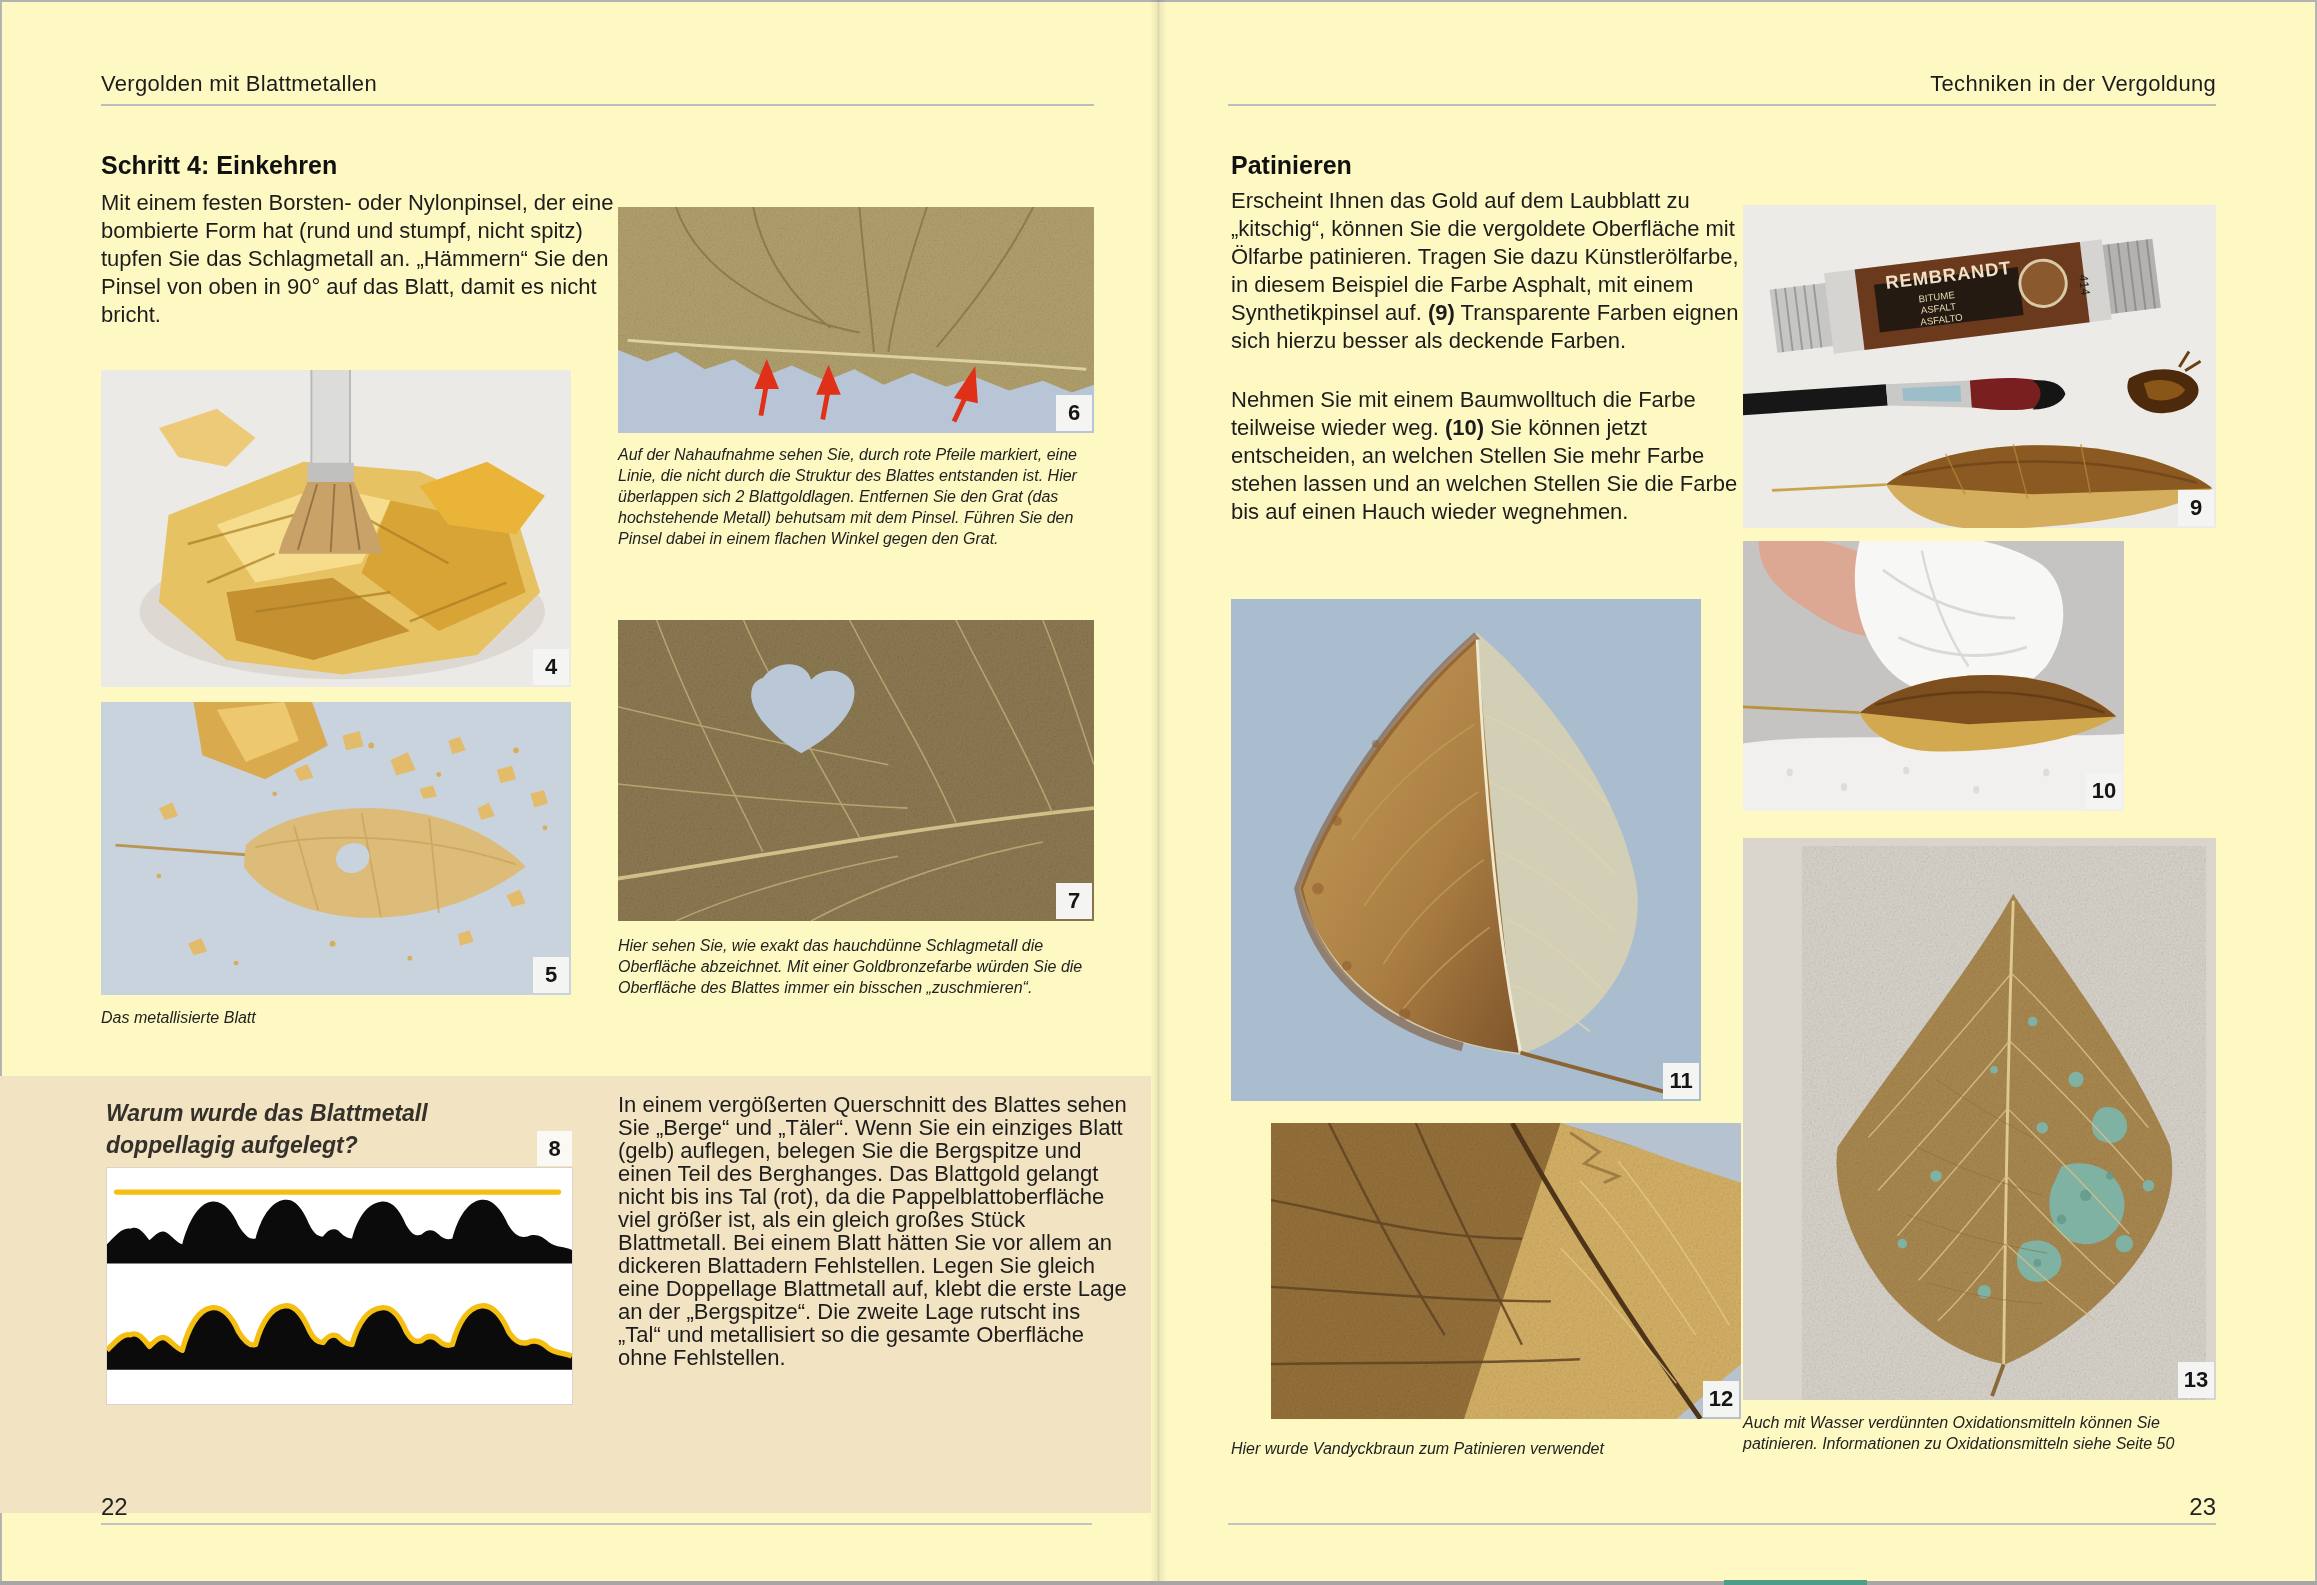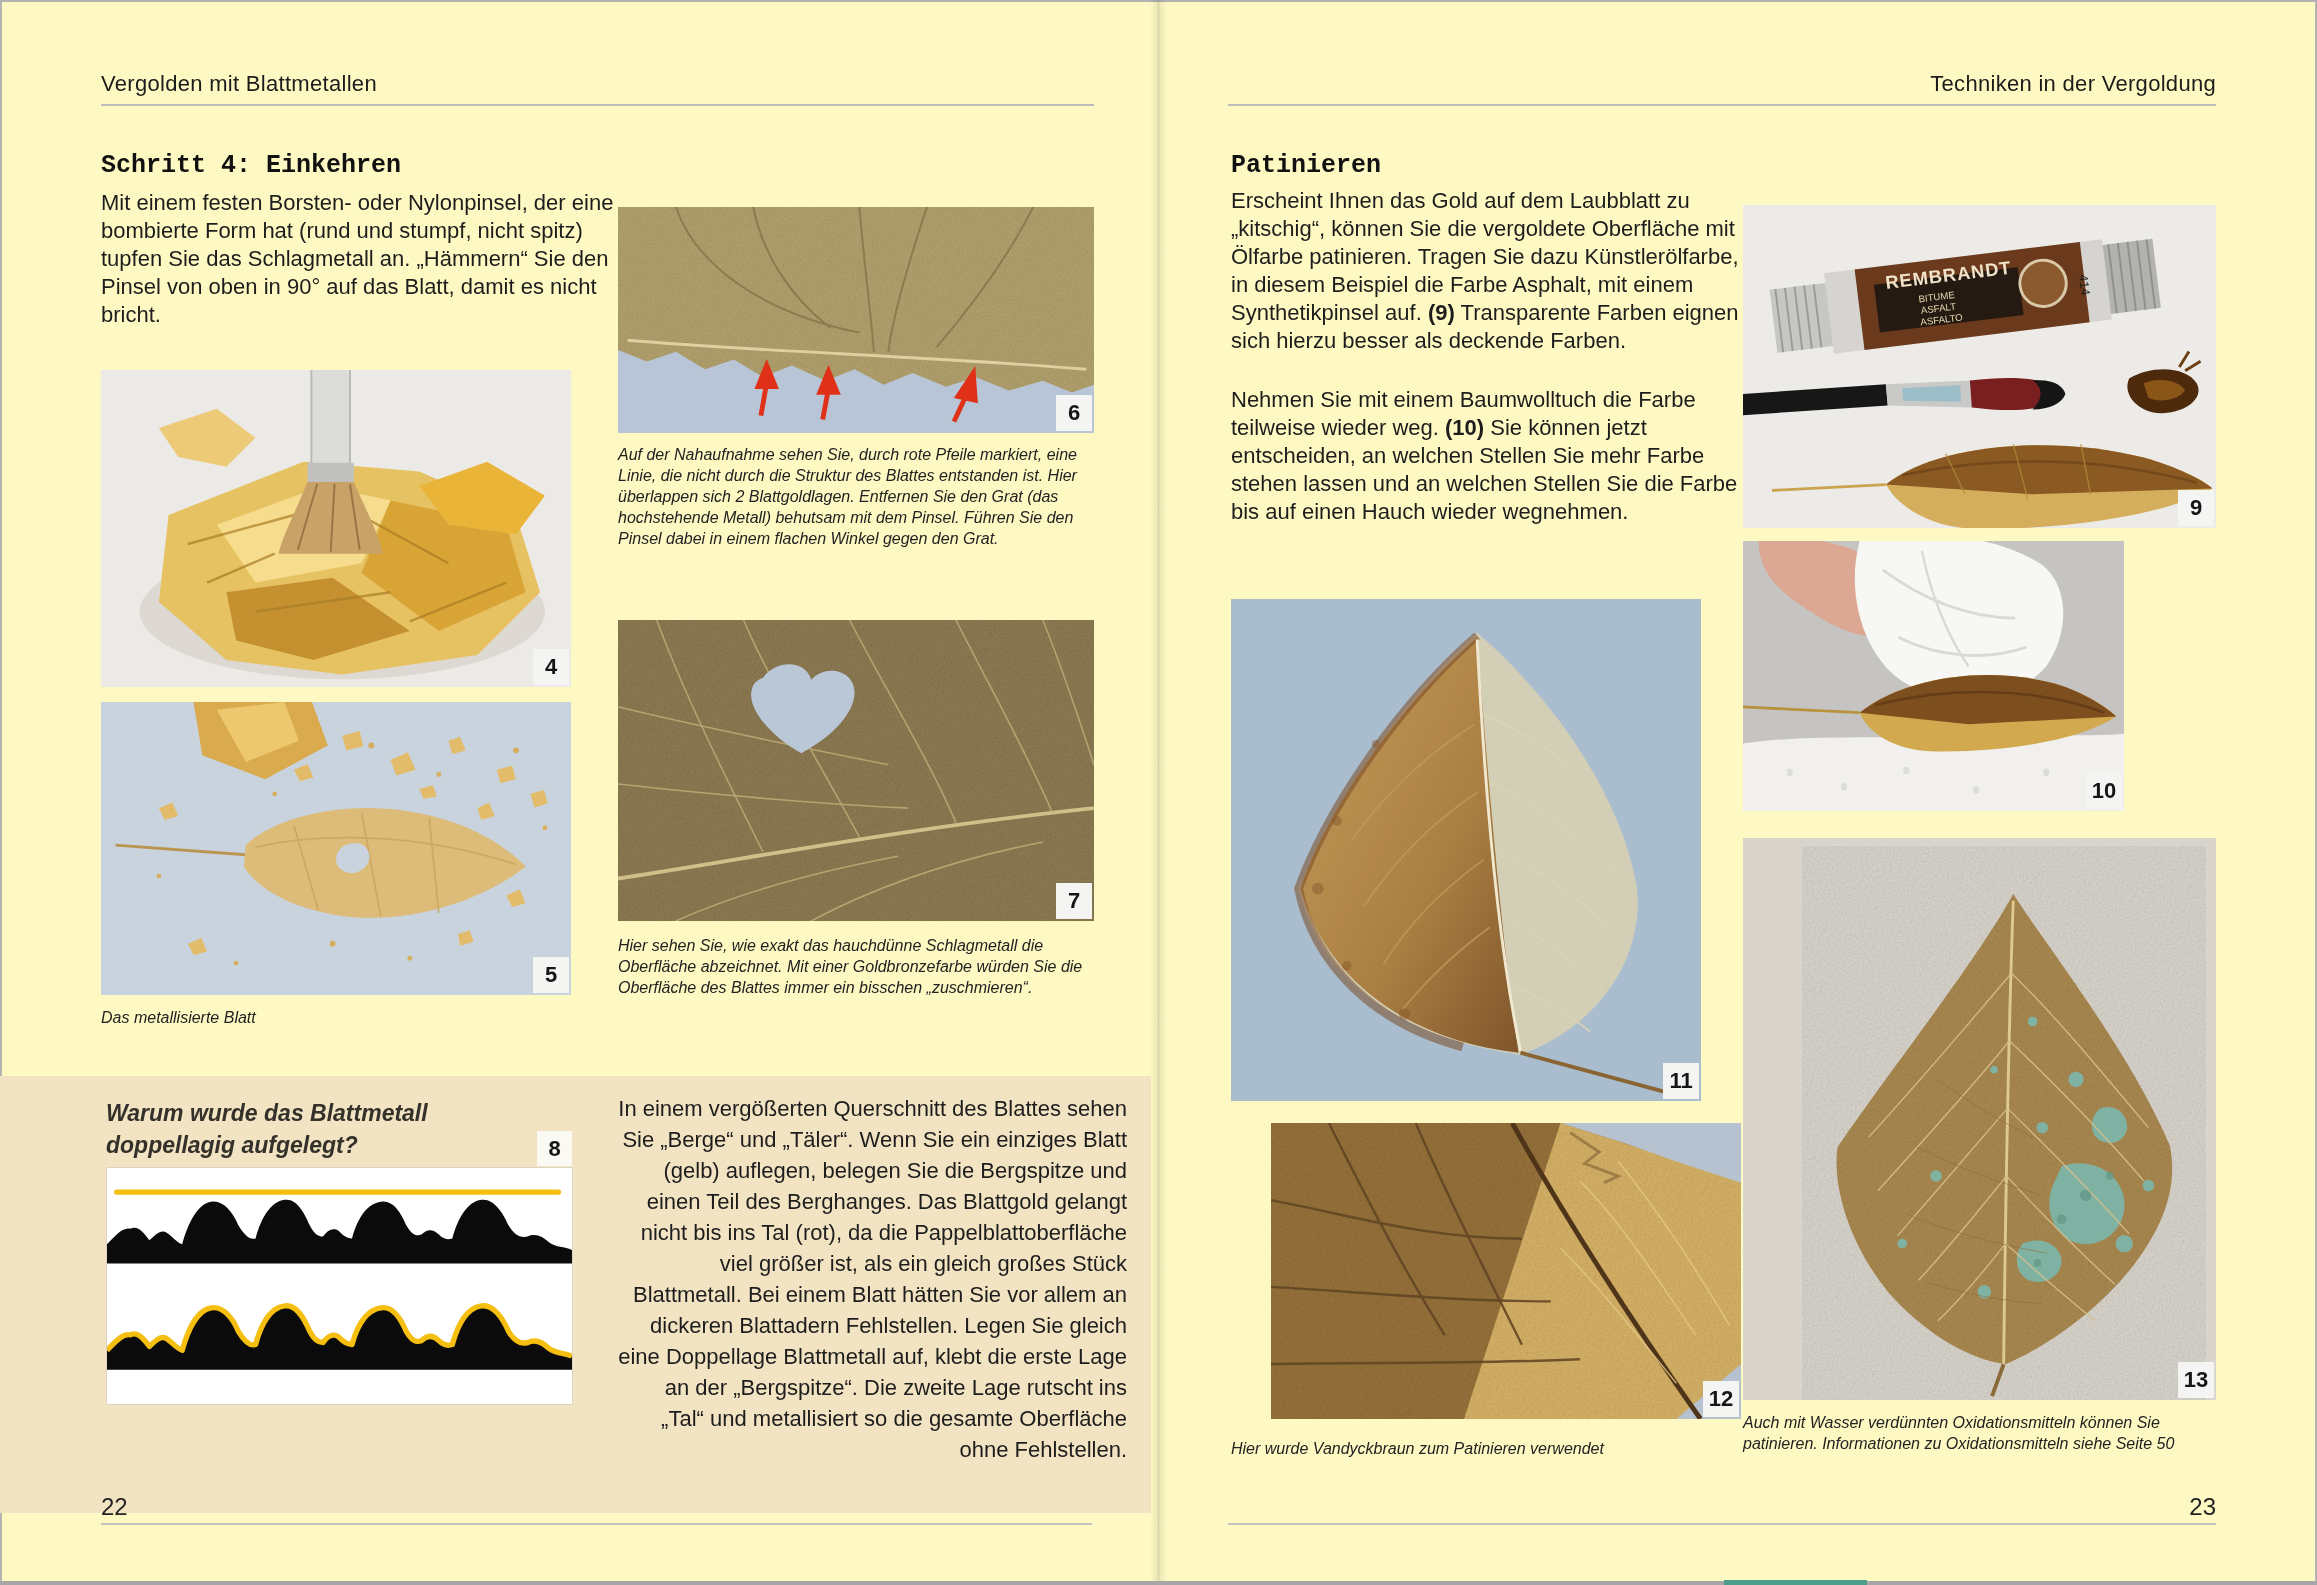--- a/index.html
+++ b/index.html
@@ -2,34 +2,34 @@
 <html><head>
 <meta charset="utf-8">
 <style>
   html,body{margin:0;padding:0;background:#ffffff;}
   .sheet{position:relative;width:2317px;height:1585px;background:#fef9c3;overflow:hidden;
          font-family:"Liberation Sans",sans-serif;color:#1d1d1d;
          box-shadow:inset 0 0 0 1.9px #b2b2b2;}
   .abs{position:absolute;}
   .hdr{font-size:22px;color:#1c1c1c;letter-spacing:0.3px;}
   .rule{background:#bdbdbd;height:1.9px;}
-  .h2{font-weight:bold;font-size:25px;color:#111;font-family:Liberation Mono, monospace;}
+  .h2{font-weight:bold;font-size:25px;color:#111;}
   .body-t{font-size:22px;line-height:28px;color:#1d1d1d;}
   .cap{font-style:italic;font-size:16px;line-height:21px;color:#222;}
   .pagenum{font-size:24px;color:#222;}
   .photo{position:absolute;overflow:hidden;background:#ddd;}
   .photo svg{display:block;width:100%;height:100%;}
   .badge{position:absolute;right:1.9px;bottom:1.9px;width:36px;height:36px;background:#f4f4f2;
          color:#151515;font-size:22px;font-weight:600;display:flex;align-items:center;justify-content:center;}
   .infobox{position:absolute;background:#f2e3c2;}
   .boxtitle{font-weight:bold;font-style:italic;font-size:23px;line-height:32px;color:#33312a;white-space:pre-line;}
   .boxbadge{position:absolute;width:35px;height:35px;background:#fbf9f4;color:#151515;
             font-size:22px;font-weight:600;display:flex;align-items:center;justify-content:center;}
   .diagram{position:absolute;background:#ffffff;border:1px solid #ddd5c2;}
-  .boxbody{font-size:22px;line-height:31px;color:#1d1d1d;text-align:right;}
+  .boxbody{font-size:22px;line-height:23px;color:#1d1d1d;}
   .bold{font-weight:bold;}
   .gutter{position:absolute;left:1150px;top:0;width:17.4px;height:100%;
           background:linear-gradient(90deg,rgba(0,0,0,0) 0%,rgba(0,0,0,0.07) 42%,rgba(90,90,90,0.22) 50%,rgba(0,0,0,0.07) 58%,rgba(0,0,0,0) 100%);}
   .bottom-strip{position:absolute;left:0;top:1581px;width:2317px;height:4.8px;background:#a6a6a6;}
   .ribbon{position:absolute;left:1724px;top:1580px;width:143px;height:5.8px;background:#4e9c8a;}
 </style>
 </head>
 <body>
 
 <div class="sheet">

